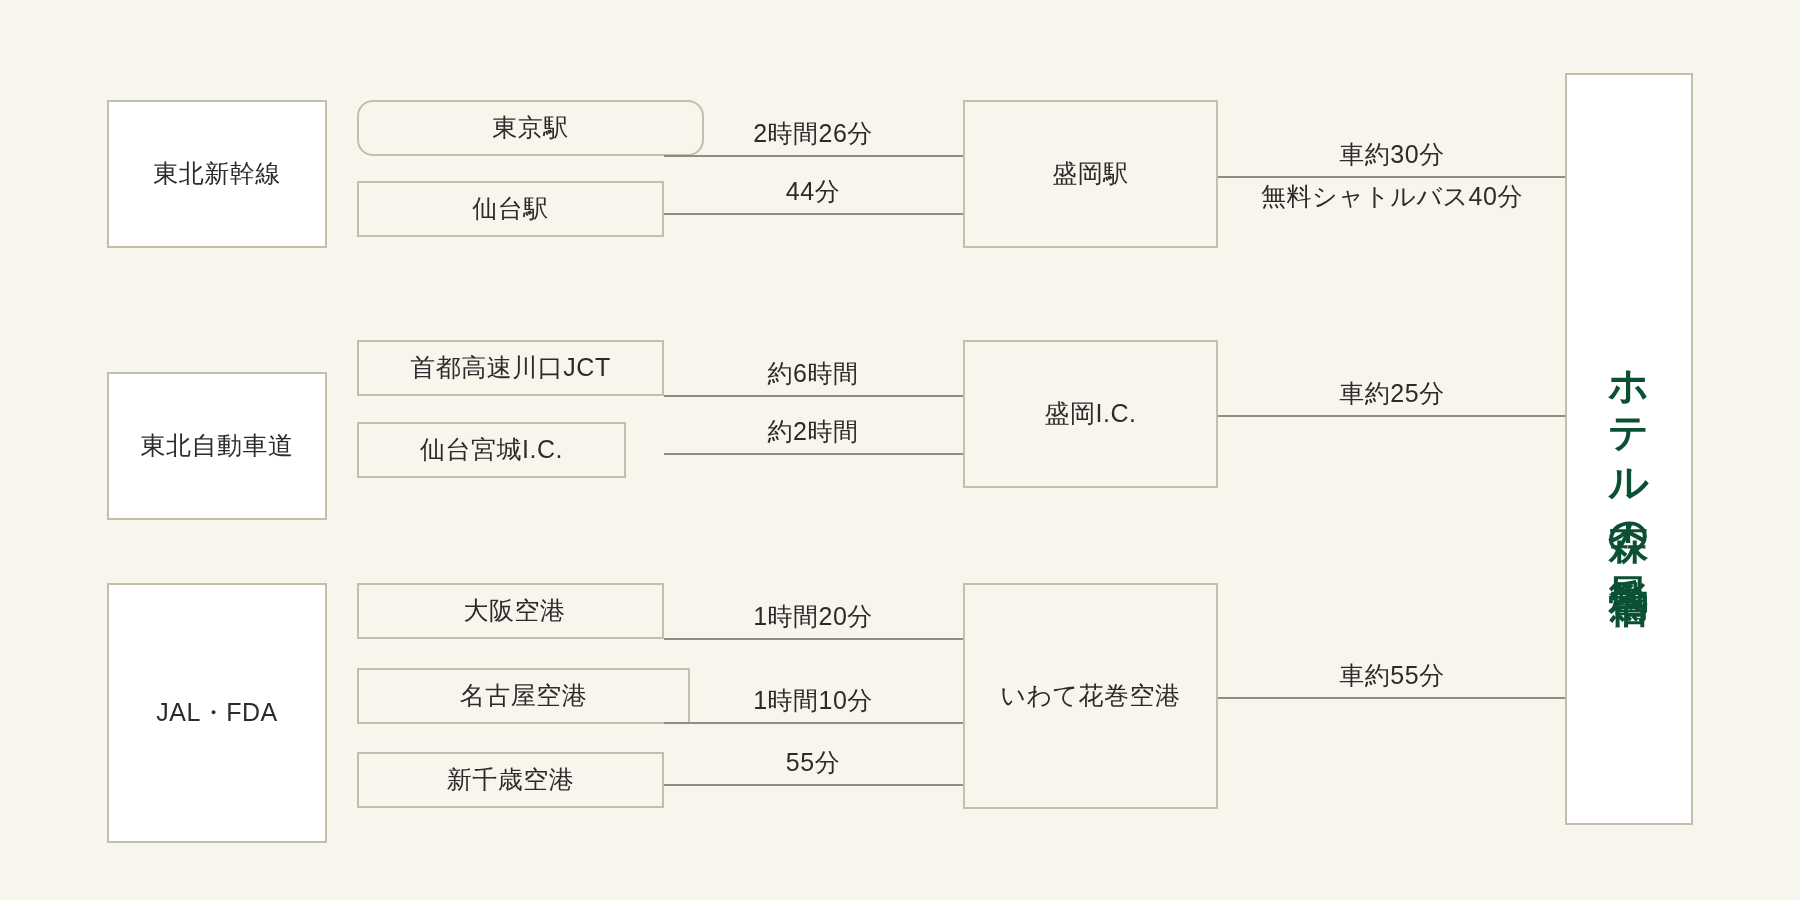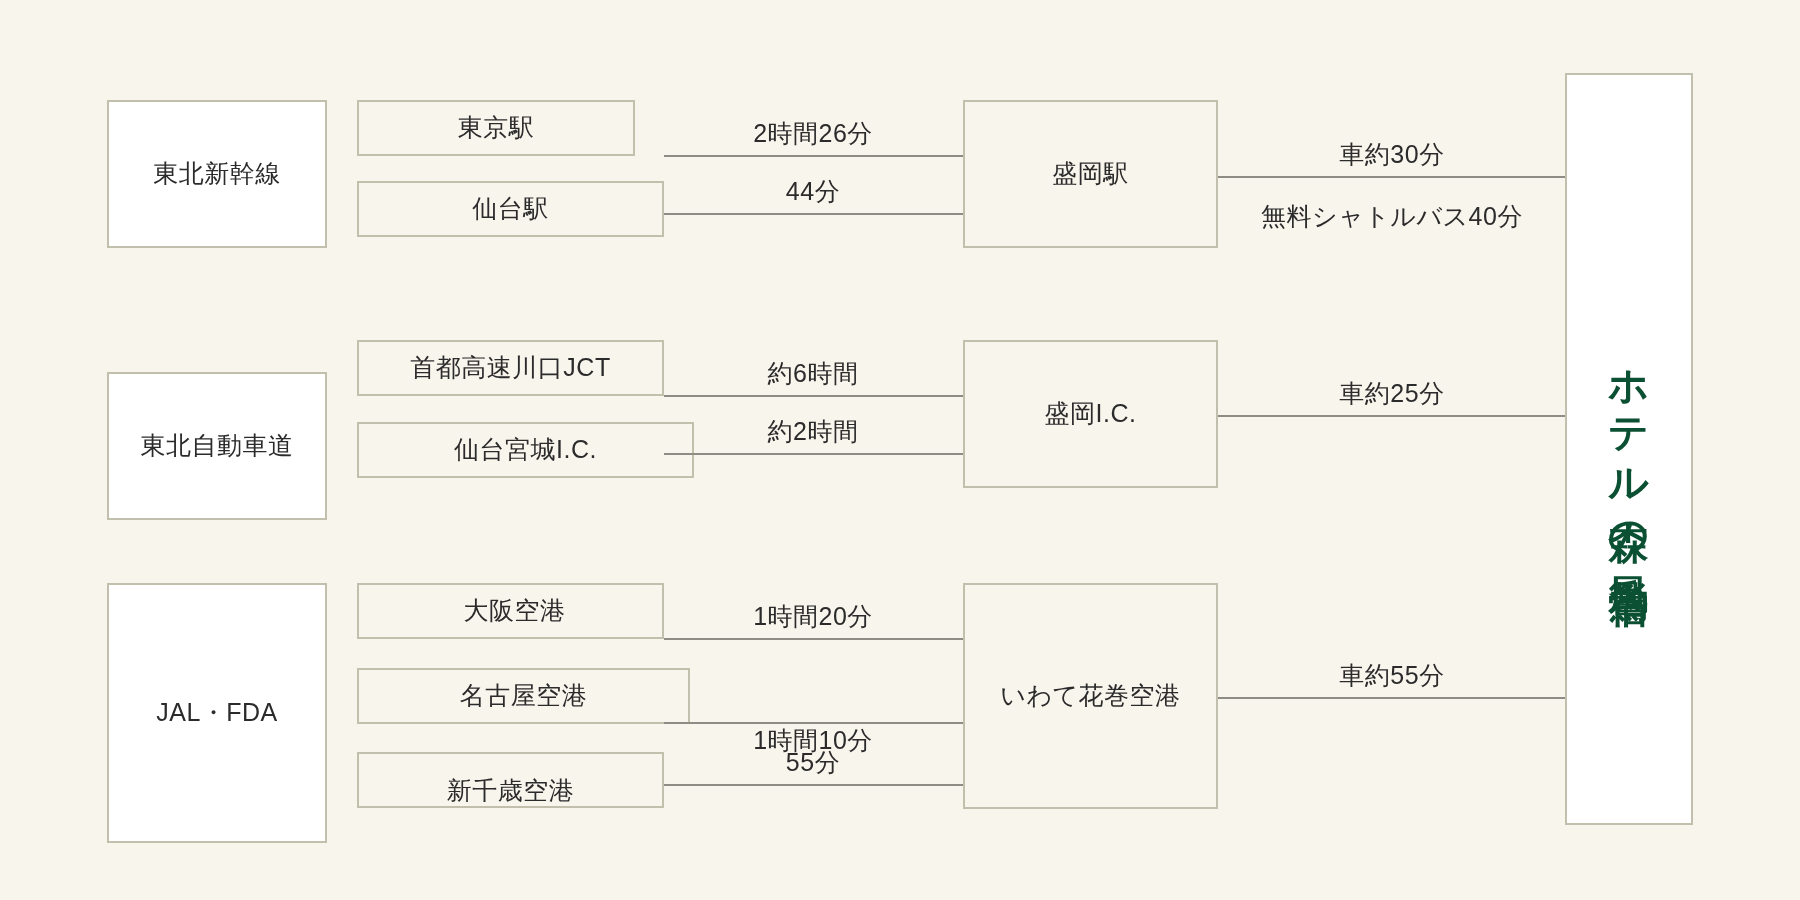--- a/index.html
+++ b/index.html
@@ -84,50 +84,50 @@
 </style>
 </head>
 <body>
 
 <div id="diagram">
 
   <div class="box mode-box" style="left:107px; top:100px; width:220px; height:148px;">
     <span>東北新幹線</span>
   </div>
 
-  <div class="box origin-box" style="left:357px; top:100px; width:278px; height:56px;">
+  <div class="box origin-box" style="left:357px; top:100px; width:347px; height:56px;border-radius:16px;">
     <span>東京駅</span>
   </div>
   <div class="conn" style="left:664px; top:155px; width:299px;"></div>
   <div class="conn-label above" style="left:813px; top:150px;">2時間26分</div>
 
   <div class="box origin-box" style="left:357px; top:181px; width:307px; height:56px;">
     <span>仙台駅</span>
   </div>
   <div class="conn" style="left:664px; top:213px; width:299px;"></div>
   <div class="conn-label above" style="left:813px; top:208px;">44分</div>
 
   <div class="box hub-box" style="left:963px; top:100px; width:255px; height:148px;">
     <span>盛岡駅</span>
   </div>
   <div class="conn" style="left:1218px; top:176px; width:347px;"></div>
   <div class="conn-label above" style="left:1392px; top:171px;">車約30分</div>
-  <div class="conn-label below" style="left:1392px; top:180px;margin-top:20px;">無料シャトルバス40分</div>
+  <div class="conn-label below" style="left:1392px; top:180px;">無料シャトルバス40分</div>
 
   <div class="box mode-box" style="left:107px; top:340px; width:220px; height:148px;margin-top:32px;">
     <span>東北自動車道</span>
   </div>
 
   <div class="box origin-box" style="left:357px; top:340px; width:307px; height:56px;">
     <span>首都高速川口JCT</span>
   </div>
   <div class="conn" style="left:664px; top:395px; width:299px;"></div>
   <div class="conn-label above" style="left:813px; top:390px;">約6時間</div>
 
-  <div class="box origin-box" style="left:357px; top:422px; width:337px; height:56px;">
+  <div class="box origin-box" style="left:357px; top:422px; width:269px; height:56px;">
     <span>仙台宮城I.C.</span>
   </div>
   <div class="conn" style="left:664px; top:453px; width:299px;"></div>
   <div class="conn-label above" style="left:813px; top:448px;">約2時間</div>
 
   <div class="box hub-box" style="left:963px; top:340px; width:255px; height:148px;">
     <span>盛岡I.C.</span>
   </div>
   <div class="conn" style="left:1218px; top:415px; width:347px;"></div>
   <div class="conn-label above" style="left:1392px; top:410px;">車約25分</div>
@@ -139,23 +139,23 @@
   <div class="box origin-box" style="left:357px; top:583px; width:307px; height:56px;padding-left:8px;">
     <span>大阪空港</span>
   </div>
   <div class="conn" style="left:664px; top:638px; width:299px;"></div>
   <div class="conn-label above" style="left:813px; top:633px;">1時間20分</div>
 
   <div class="box origin-box" style="left:357px; top:668px; width:333px; height:56px;">
     <span>名古屋空港</span>
   </div>
   <div class="conn" style="left:664px; top:722px; width:299px;"></div>
-  <div class="conn-label above" style="left:813px; top:717px;margin-top:40px;">1時間10分</div>
+  <div class="conn-label above" style="left:813px; top:717px;">1時間10分</div>
 
-  <div class="box origin-box" style="left:357px; top:752px; width:307px; height:56px;align-items:flex-end;">
+  <div class="box origin-box" style="left:357px; top:752px; width:307px; height:56px;">
     <span>新千歳空港</span>
   </div>
   <div class="conn" style="left:664px; top:784px; width:299px;"></div>
   <div class="conn-label above" style="left:813px; top:779px;">55分</div>
 
   <div class="box hub-box" style="left:963px; top:583px; width:255px; height:226px;">
     <span>いわて花巻空港</span>
   </div>
   <div class="conn" style="left:1218px; top:697px; width:347px;"></div>
   <div class="conn-label above" style="left:1392px; top:692px;">車約55分</div>

